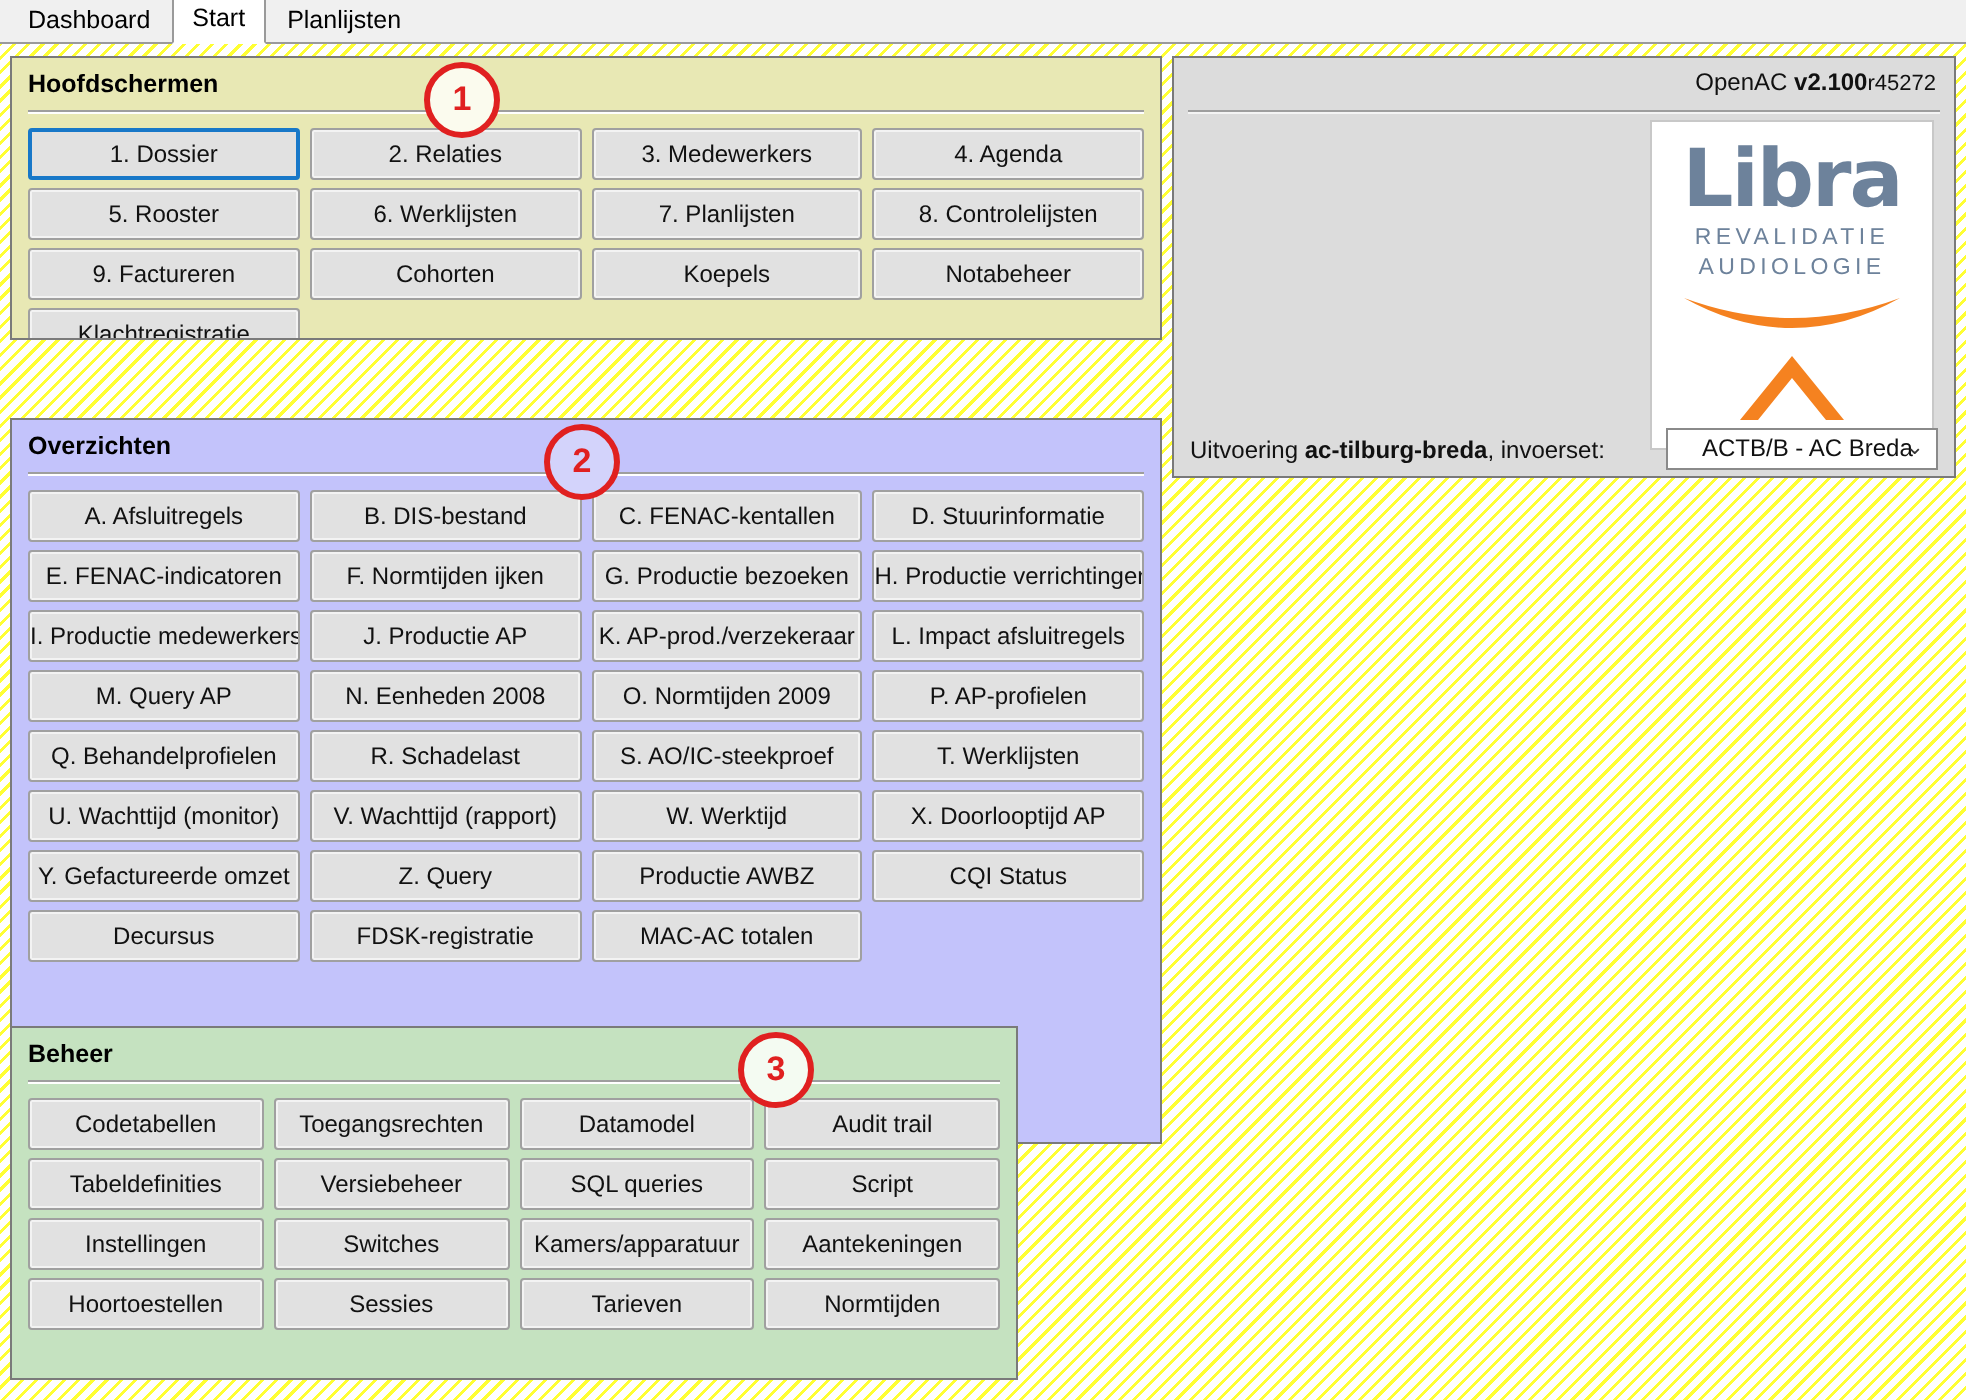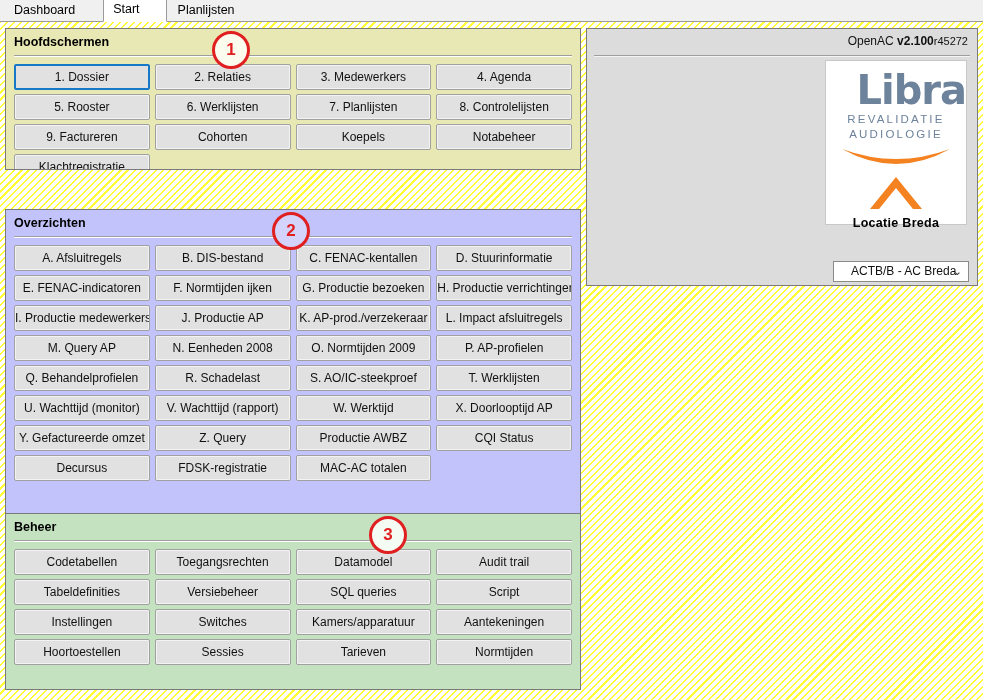--- a/index.html
+++ b/index.html
@@ -24,21 +24,21 @@
     background: #f0f0f0;
     border-bottom: 1px solid #9a9a9a;
     display: flex;
     align-items: flex-end;
     padding-left: 4px;
     z-index: 30;
   }
   .tab {
     font-size: 12.5px;
     color: #000;
-    padding: 2px 26px 3px 9px;
+    padding: 2px 9px 3px 9px;
     margin-right: 1px;
     line-height: 15px;
     background: transparent;
     border: 1px solid transparent;
     border-bottom: none;
     cursor: default;
     white-space: nowrap;
   }
   .tab.active {
     background: #ffffff;
@@ -66,22 +66,22 @@
   }
   .panel-sep {
     height: 0;
     border-top: 1px solid #9e9e9e;
     border-bottom: 1px solid #ffffff;
     margin: 5px 8px 0 8px;
   }
 
   #panel-hoofdschermen { left: 5px;  top: 28px;  width: 576px; height: 142px; background: #e8e8b4; }
   #panel-overzichten   { left: 5px;  top: 209px; width: 576px; height: 363px; background: #c3c3fb; }
-  #panel-beheer        { left: 5px;  top: 513px; width: 576px; height: 177px; background: #c5e2c0; }
-  #panel-info          { left: 586px; top: 28px; width: 392px; height: 258px; background: #dcdcdc; }
+  #panel-beheer        { left: 5px;  top: 513px; width: 504px; height: 177px; background: #c5e2c0; }
+  #panel-info          { left: 586px; top: 28px; width: 392px; height: 211px; background: #dcdcdc; }
 
   
   .grid {
     display: grid;
     grid-template-columns: repeat(4, 1fr);
     gap: 4px 5px;
     padding: 7px 8px 8px 8px;
   }
   .gbtn {
     background: #e1e1e1;
@@ -129,21 +129,20 @@
     text-align: center;
   }
   #logo-word {
     font-family: "DejaVu Sans", sans-serif;
     font-weight: bold;
     font-size: 40px;
     line-height: 44px;
     color: #6d829b;
     letter-spacing: -1px;
     margin-top: 7px;
-    text-align: right;
   }
   .logo-sub {
     font-size: 11.5px;
     letter-spacing: 2.2px;
     color: #6d829b;
     line-height: 15px;
   }
   #logo-smile {
     width: 112px; height: 26px;
     margin: 5px auto 0 auto;
@@ -311,19 +310,22 @@
     <div class="logo-sub">AUDIOLOGIE</div>
     <svg id="logo-smile" viewBox="0 0 112 26">
       <path d="M2 2 Q56 32 110 2 Q56 22 2 2 Z" fill="#f58220"></path>
     </svg>
     <svg id="logo-chevron" viewBox="0 0 64 36">
       <path d="M32 2 L58 34 L49 34 L32 13 L15 34 L6 34 Z" fill="#f58220"></path>
     </svg>
     <div id="logo-loc">Locatie Breda</div>
   </div>
 
+  <div id="info-footer">
+    <span>Uitvoering </span><b>ac-tilburg-breda</b><span>, invoerset:</span>
+  </div>
 
   <div id="invoerset-select">
     <span>ACTB/B - AC Breda</span>
     <span class="chev">⌄</span>
   </div>
 
 </div>
 
 </body></html>

